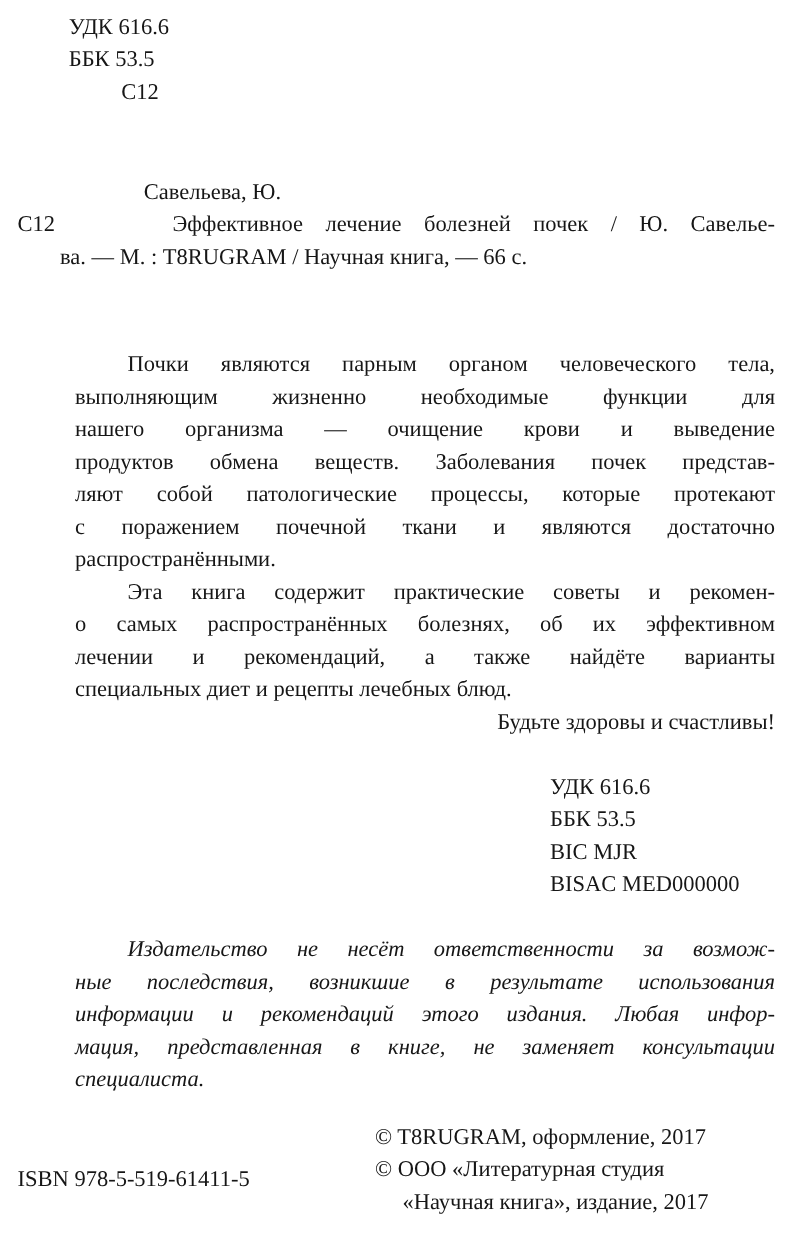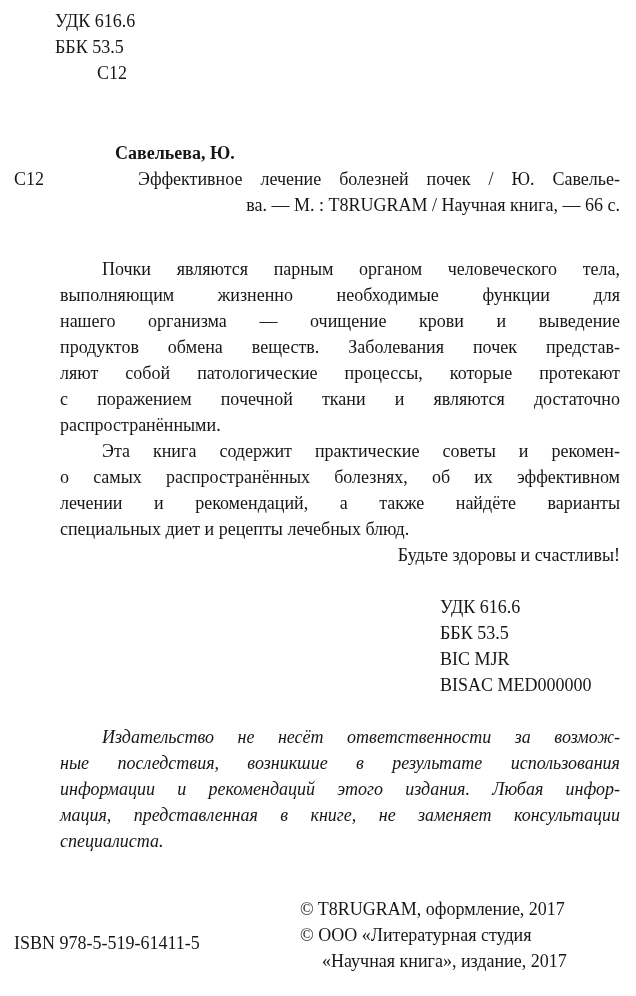--- a/index.html
+++ b/index.html
@@ -16,30 +16,30 @@
     position: relative;
     width: 636px;
     height: 996px;
     overflow: hidden;
     background: #ffffff;
   }
   .top-codes { padding-top: 8px; margin-left: 55px; }
   .c12-top { padding-left: 42px; }
 
   .biblio { position: relative; margin-top: 54px; margin-right: 16px; }
-  .author { margin-left: 115px; font-weight: bold; }
+  .author { margin-left: 115px; font-weight: normal; }
   .entry-code { position: absolute; left: 14px; top: 26px; }
   .el1 { padding-left: 115px; margin-left: 23px; }
-  .el2 { padding-left: 48px; text-align: right; }
+  .el2 { padding-left: 48px; }
 
   .j { text-align: justify; text-align-last: justify; }
   .ind { padding-left: 42px; text-align: right; }
 
   .text-block { margin-left: 60px; margin-right: 16px; }
-  .annotation { margin-top: 38px; }
+  .annotation { margin-top: 60px; }
 
   .codes-block { margin-top: 26px; margin-left: 440px; }
 
   .disclaimer { margin-top: 26px; font-style: italic; }
 
   .bottom { position: absolute; left: 0; right: 16px; bottom: 22px; }
   .isbn { position: absolute; left: 14px; bottom: 18px; }
   .copyright { margin-left: 300px; }
   .cp-ind { padding-left: 22px; }
 </style>

